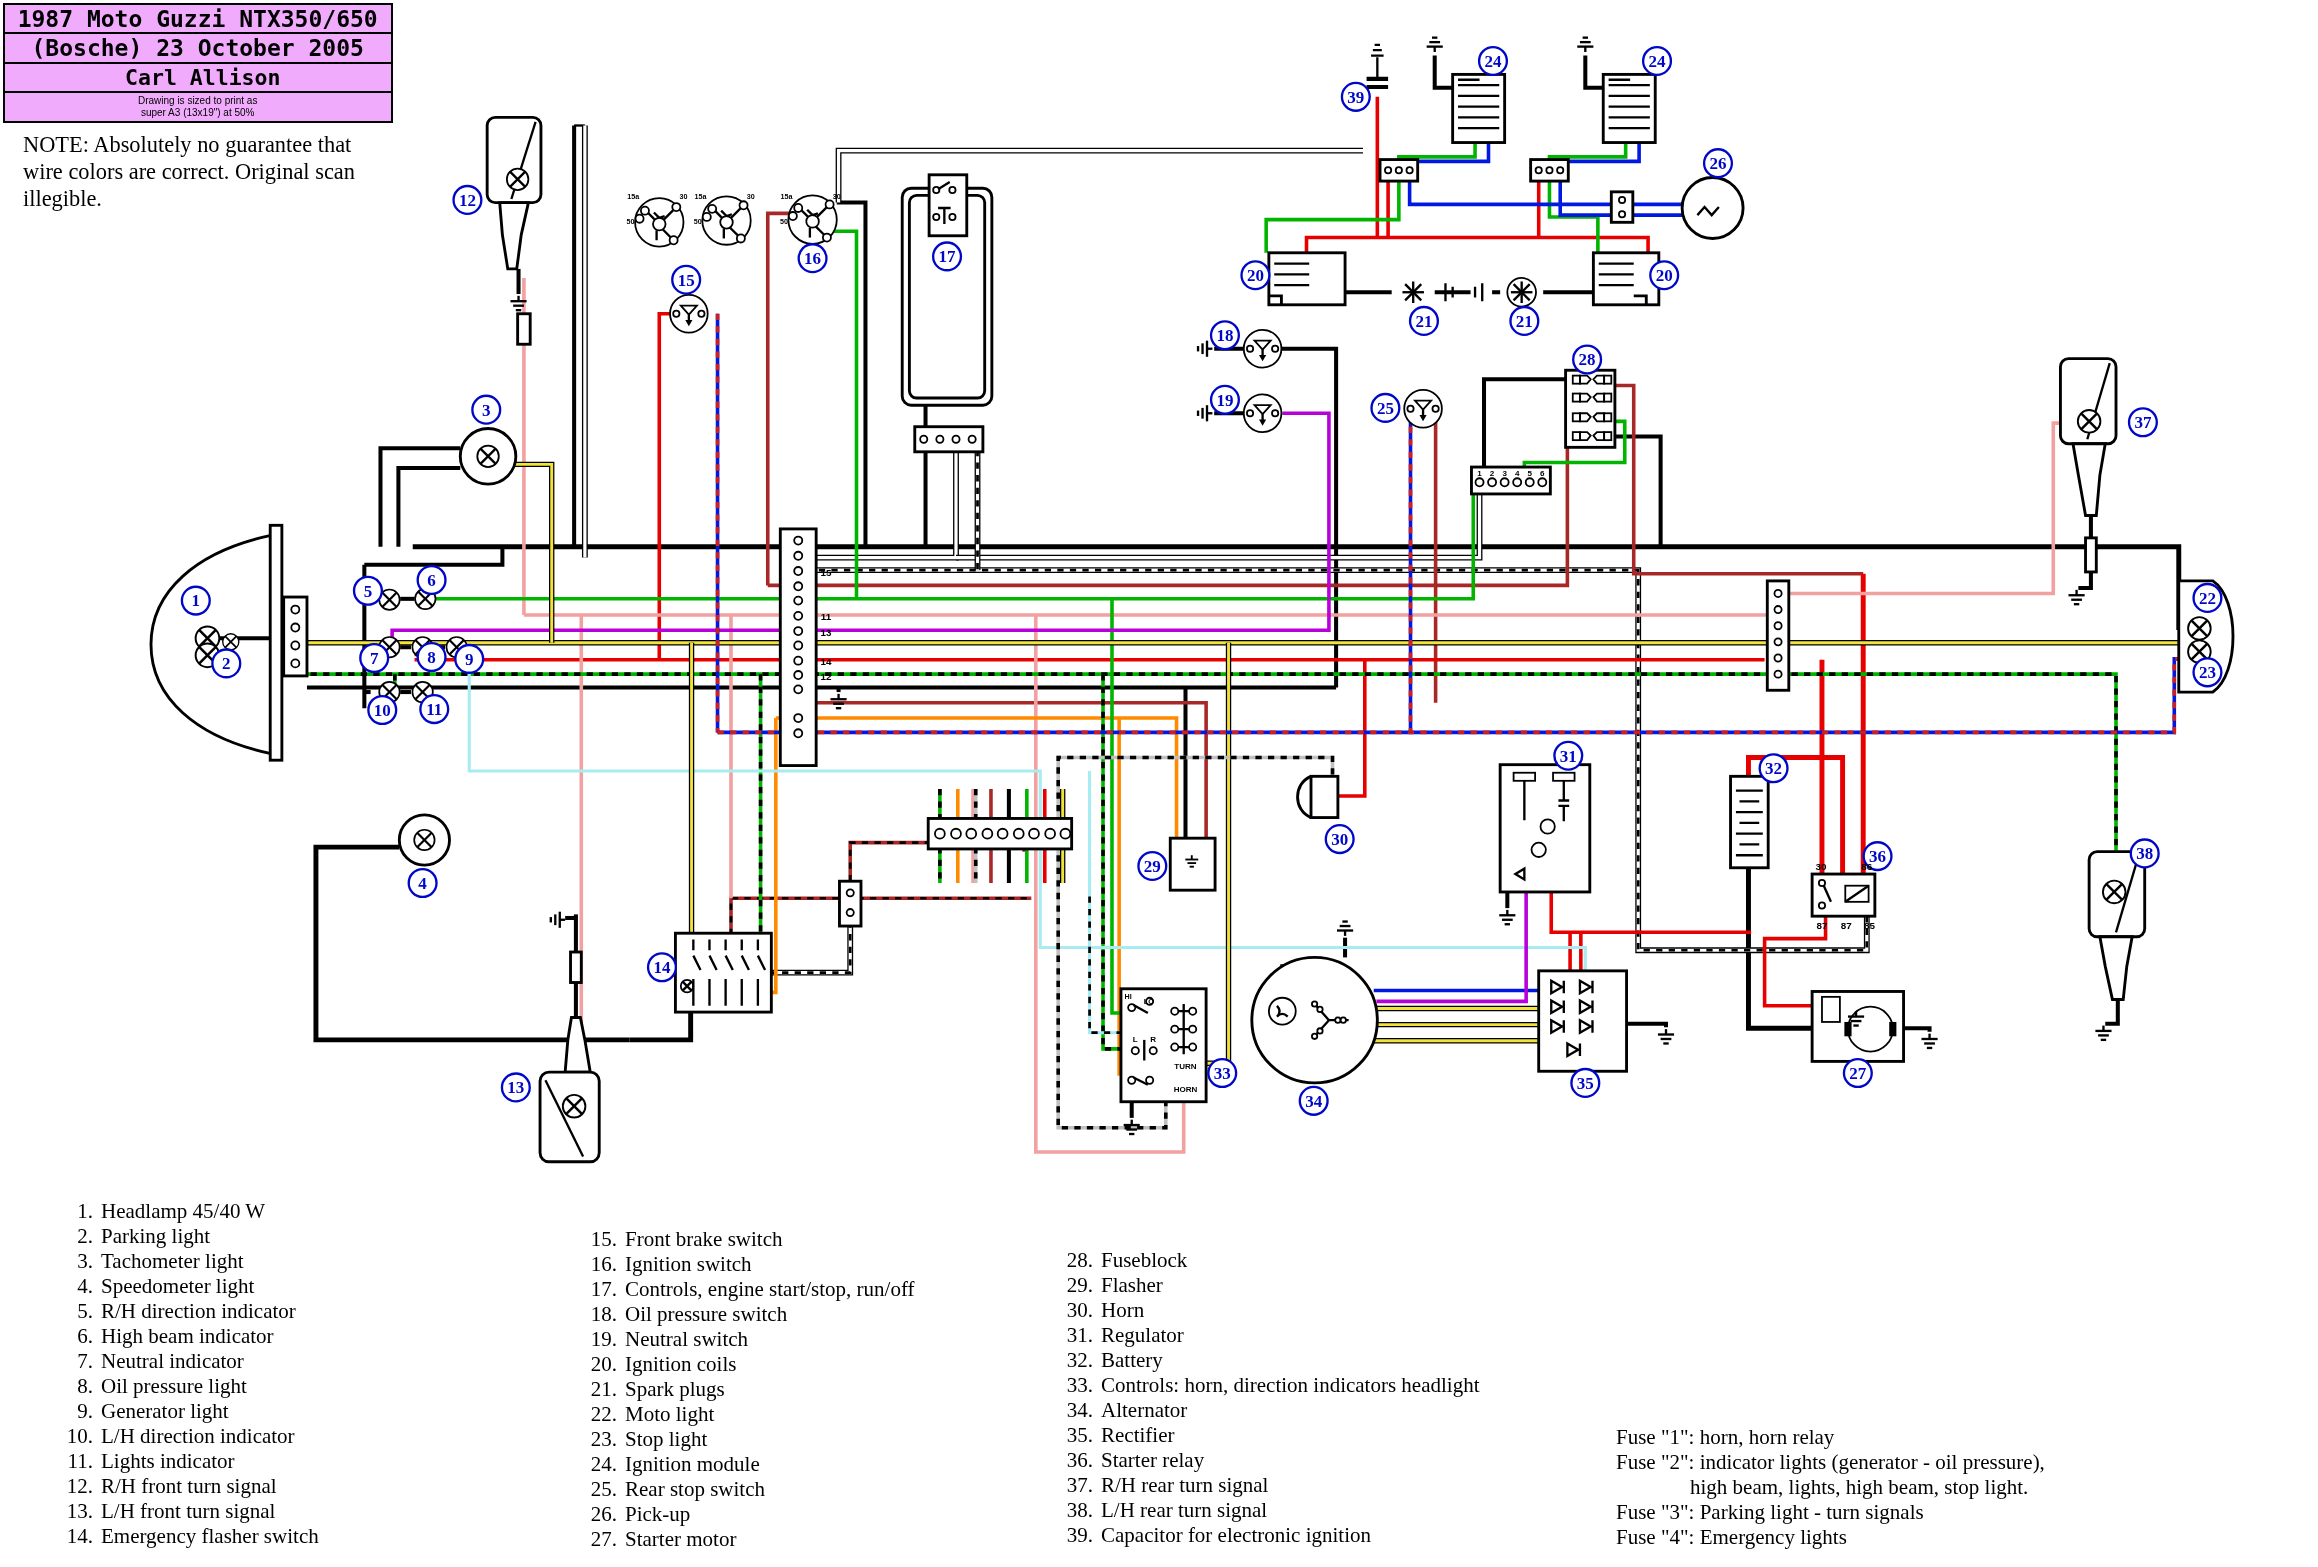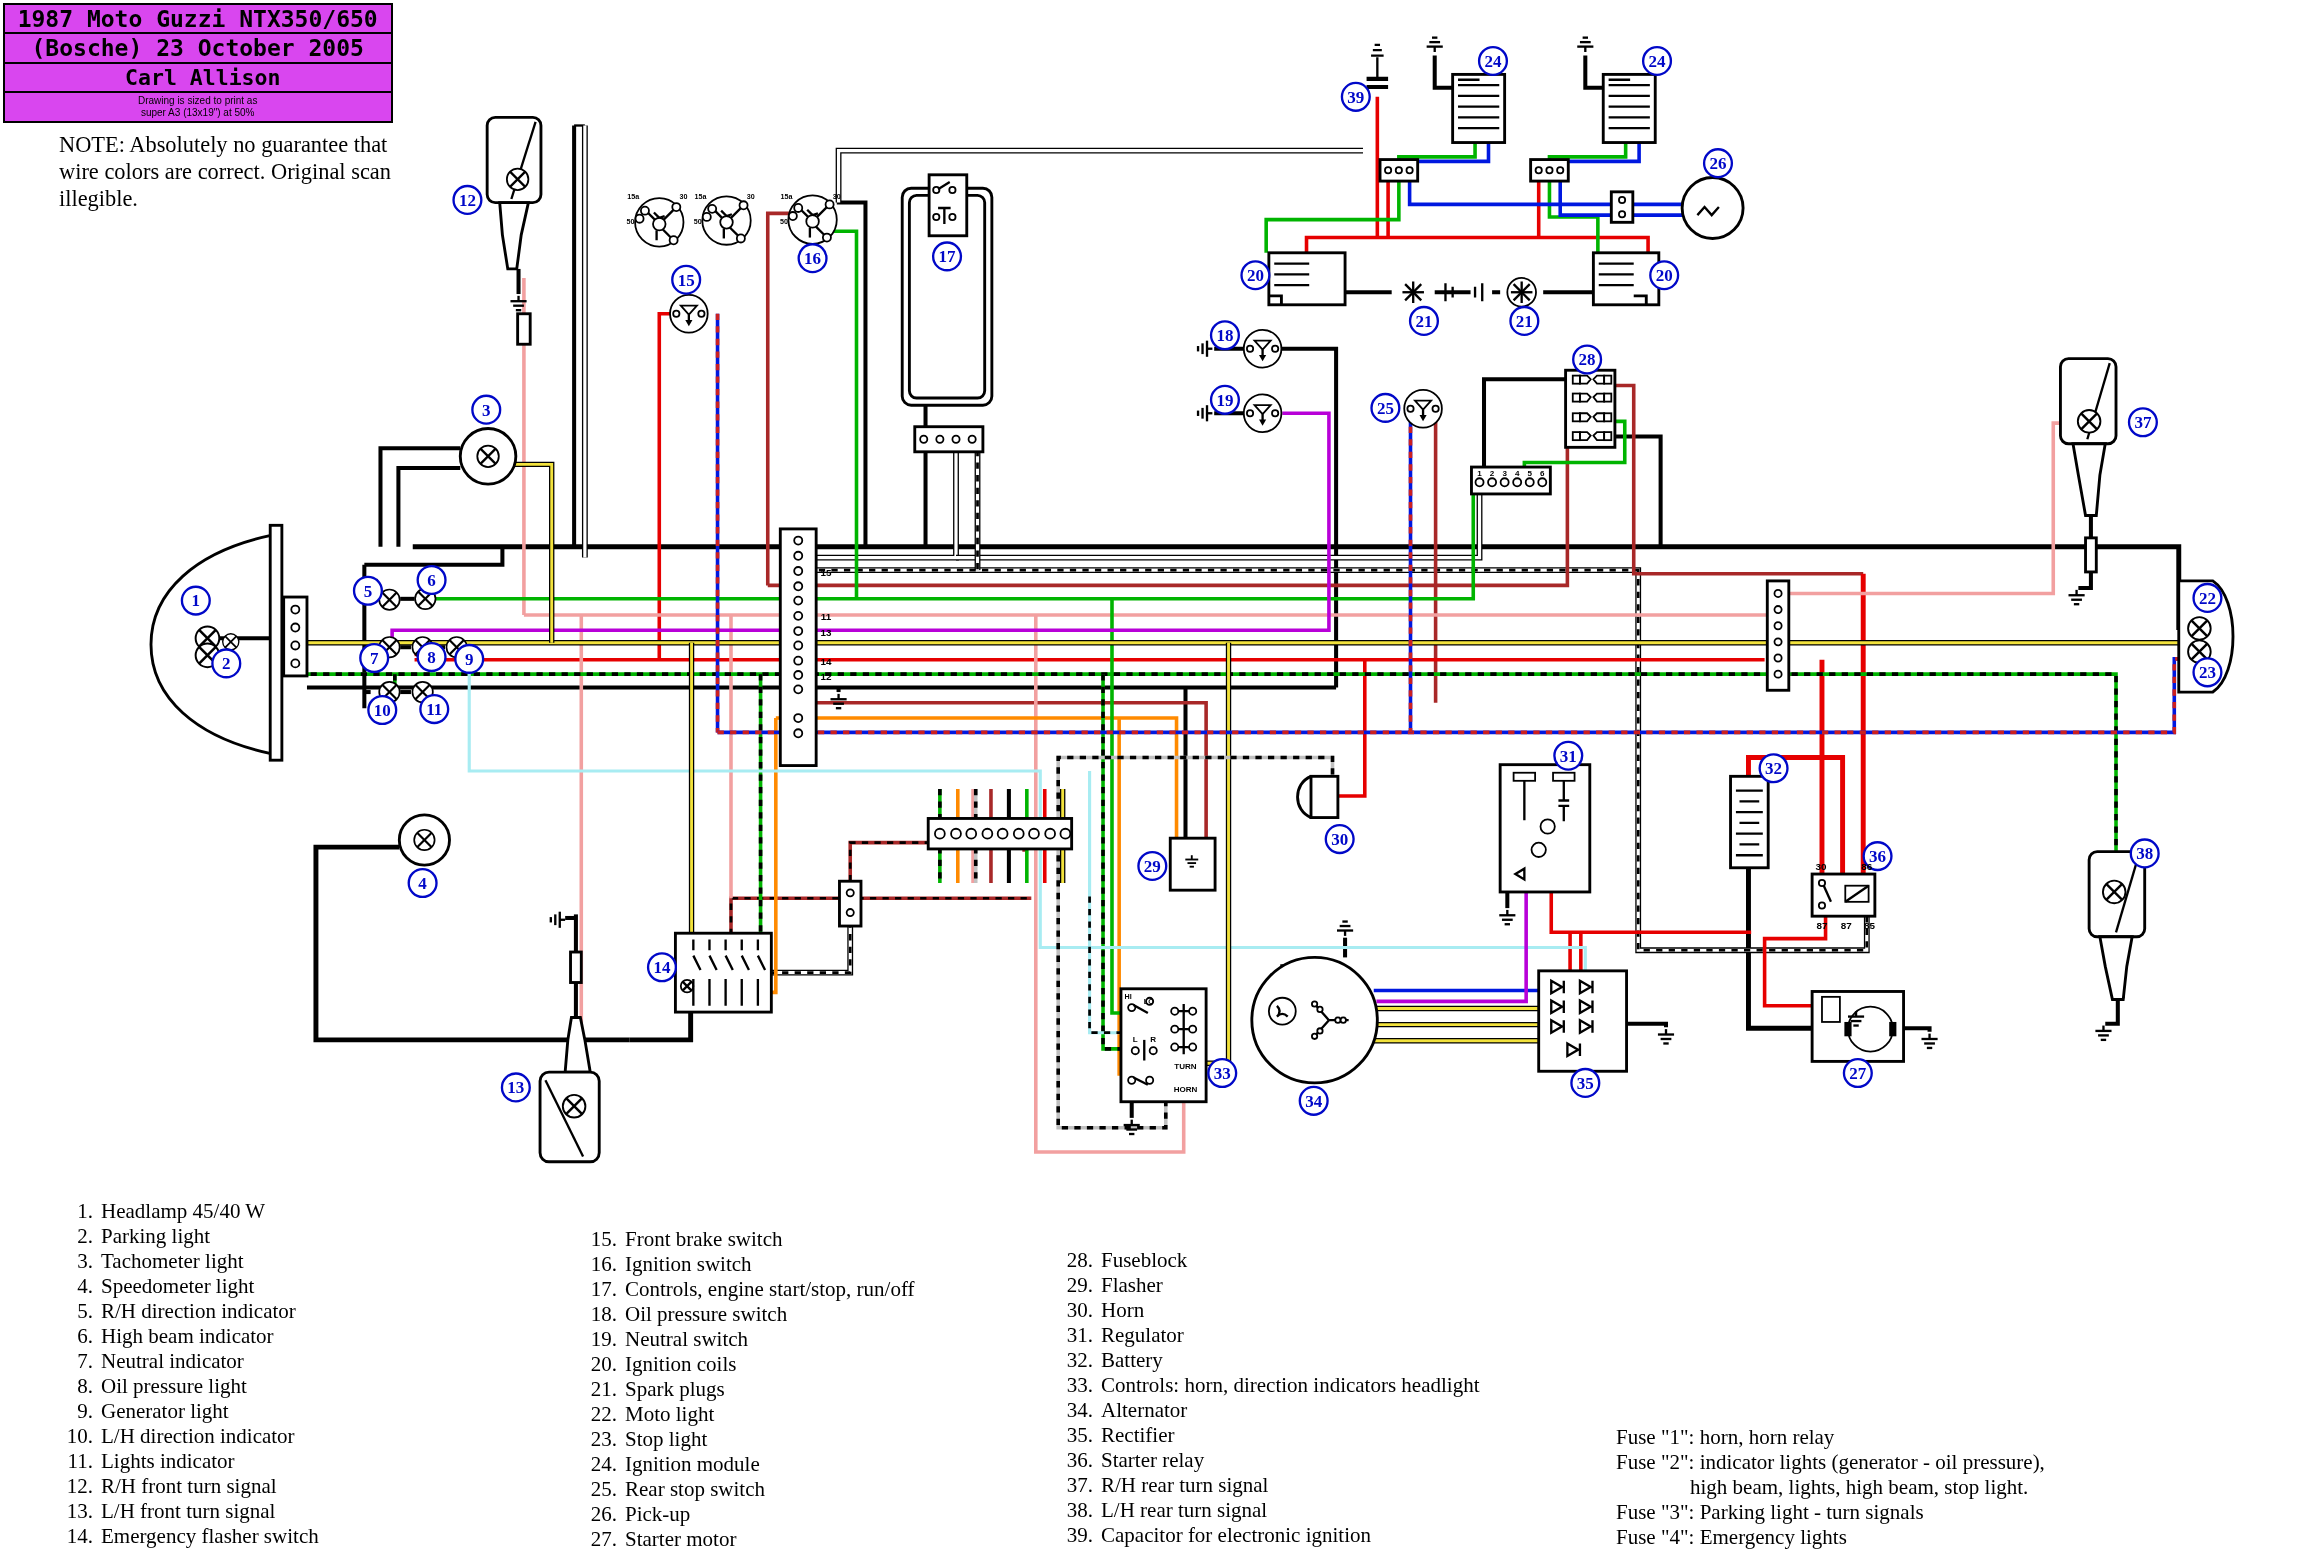--- a/index.html
+++ b/index.html
@@ -3,30 +3,30 @@
 <meta charset="utf-8">
 <style>
   html,body{margin:0;padding:0;background:#fff;}
   body{width:2319px;height:1567px;position:relative;overflow:hidden;
        font-family:"Liberation Serif",serif;color:#000;}
   #stage{position:absolute;inset:0;}
   svg{position:absolute;left:0;top:0;}
 
   
   .titleblock{position:absolute;left:2.7px;top:2.7px;width:386px;border:2.7px solid #000;
-              background:#d946ef;text-align:center;z-index:5;}
+              background:#f0abfc;text-align:center;z-index:5;}
   .tb-row{border-bottom:2.7px solid #000;padding:0.9px 1.8px;}
   .tb-row:last-child{border-bottom:none;}
   .tb1,.tb2{font:bold 23px "DejaVu Sans Mono",monospace;letter-spacing:0px;white-space:nowrap;}
   .tb3{font:bold 21.5px "DejaVu Sans Mono",monospace;padding-left:12px;}
   .tb4{font:10px "Liberation Sans",sans-serif;line-height:11.7px;padding:1.8px 0 2.7px 0;}
 
   
   .note{position:absolute;left:23px;top:131px;width:366px;
-        font:22.4px "Liberation Serif",serif;line-height:27px;z-index:5;margin-left:36px;}
+        font:22.4px "Liberation Serif",serif;line-height:27px;z-index:5;}
 
   
   .lg-col{position:absolute;font:21px "Liberation Serif",serif;line-height:25px;z-index:5;}
   .lg-item{display:flex;white-space:nowrap;}
   .lg-n{width:41px;text-align:right;margin-right:8px;flex:none;}
   .fuse-line{white-space:nowrap;line-height:25px;}
   .fuse-line.ind{padding-left:74px;}
 
   
   .wk{stroke:#000;stroke-width:4.5;fill:none;}

